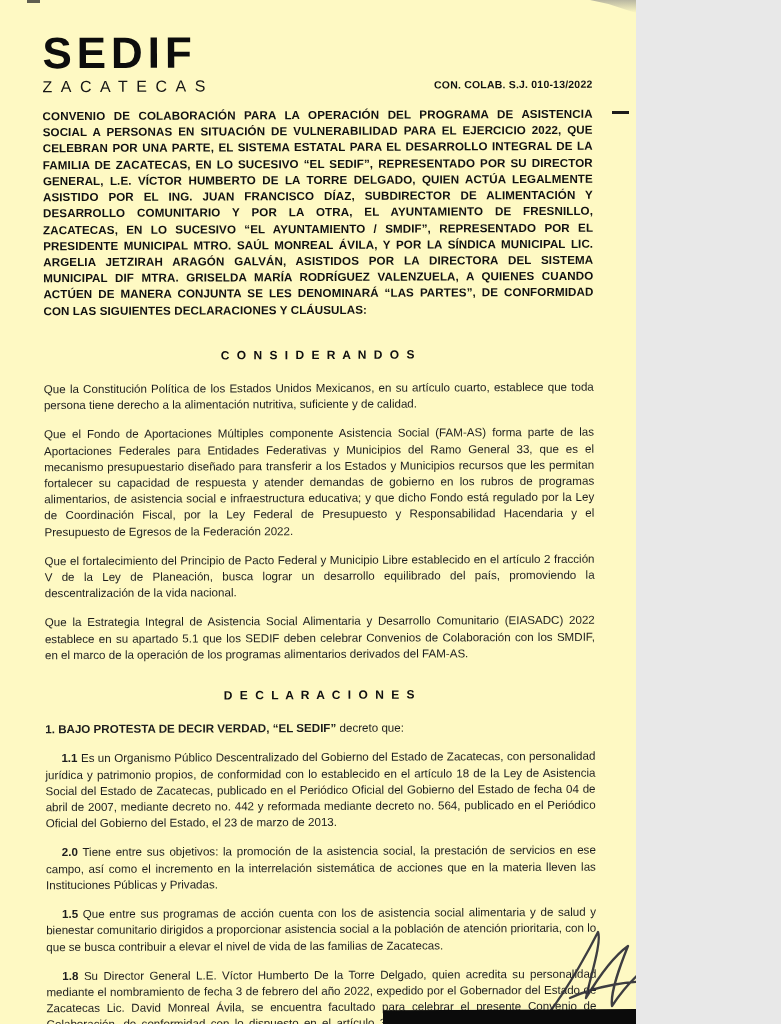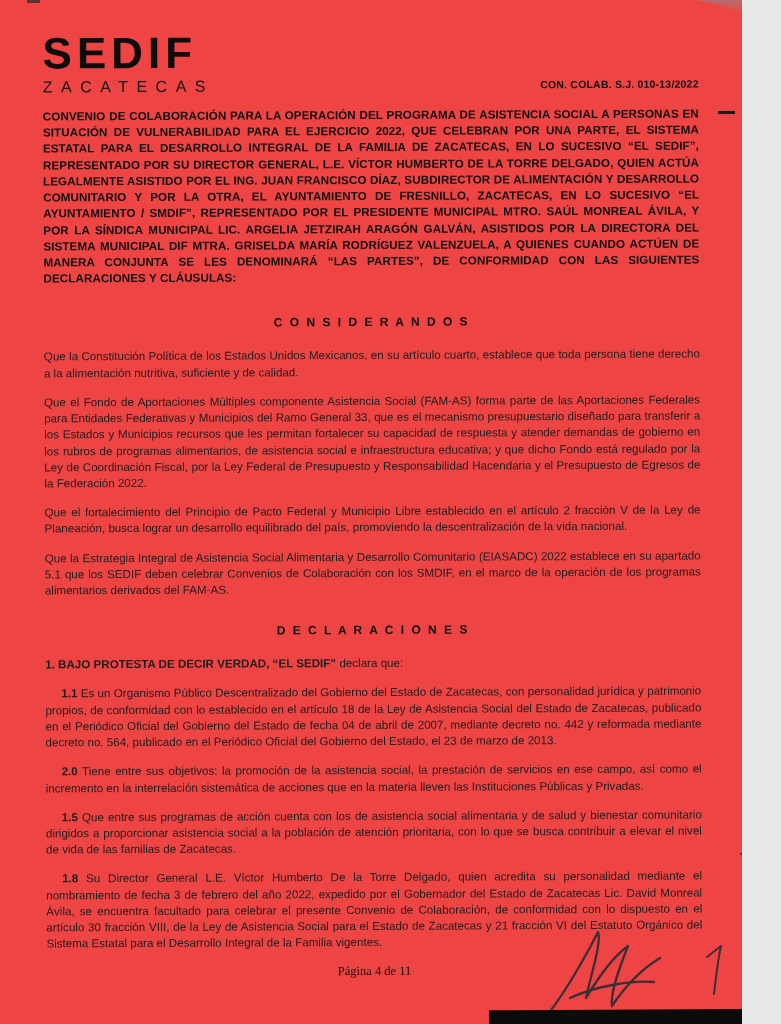--- a/index.html
+++ b/index.html
@@ -3,22 +3,22 @@
 <meta charset="utf-8">
 <style>
   html,body{margin:0;padding:0;}
   body{
     width:781px;height:1024px;
     background:#e8e8e8;
     font-family:"Liberation Sans",sans-serif;
   }
   .page{
     position:relative;
-    width:742px;height:1024px;
-    background:#ef4444;
+    width:636px;height:1024px;
+    background:#fef9c3;
     overflow:hidden;
     color:#1b1b1b;
   }
   .content{
     padding:30px 42px 0 44px;
     transform:rotate(-0.25deg);
     transform-origin:50% 40%;
   }
   
   .doc-header{
@@ -102,21 +102,21 @@
 
     <p class="body just">Que la Constitución Política de los Estados Unidos Mexicanos, en su artículo cuarto, establece que toda persona tiene derecho a la alimentación nutritiva, suficiente y de calidad.</p>
     <p class="body just">Que el Fondo de Aportaciones Múltiples componente Asistencia Social (FAM-AS) forma parte de las Aportaciones Federales para Entidades Federativas y Municipios del Ramo General 33, que es el mecanismo presupuestario diseñado para transferir a los Estados y Municipios recursos que les permitan fortalecer su capacidad de respuesta y atender demandas de gobierno en los rubros de programas alimentarios, de asistencia social e infraestructura educativa; y que dicho Fondo está regulado por la Ley de Coordinación Fiscal, por la Ley Federal de Presupuesto y Responsabilidad Hacendaria y el Presupuesto de Egresos de la Federación 2022.</p>
     <p class="body just">Que el fortalecimiento del Principio de Pacto Federal y Municipio Libre establecido en el artículo 2 fracción V de la Ley de Planeación, busca lograr un desarrollo equilibrado del país, promoviendo la descentralización de la vida nacional.</p>
     <p class="body just">Que la Estrategia Integral de Asistencia Social Alimentaria y Desarrollo Comunitario (EIASADC) 2022 establece en su apartado 5.1 que los SEDIF deben celebrar Convenios de Colaboración con los SMDIF, en el marco de la operación de los programas alimentarios derivados del FAM-AS.</p>
 
     <h2 class="section-heading decl">D E C L A R A C I O N E S</h2>
 
     <p class="body">
       <span class="lead-bold">1. BAJO PROTESTA DE DECIR VERDAD, “EL SEDIF”</span>
-      <span>declara que:</span>
+      <span>decreto que:</span>
     </p>
 
     <p class="body just">
       <span class="item-num">1.1</span>
       <span>Es un Organismo Público Descentralizado del Gobierno del Estado de Zacatecas, con personalidad jurídica y patrimonio propios, de conformidad con lo establecido en el artículo 18 de la Ley de Asistencia Social del Estado de Zacatecas, publicado en el Periódico Oficial del Gobierno del Estado de fecha 04 de abril de 2007, mediante decreto no. 442 y reformada mediante decreto no. 564, publicado en el Periódico Oficial del Gobierno del Estado, el 23 de marzo de 2013.</span>
     </p>
     <p class="body just">
       <span class="item-num">2.0</span>
       <span>Tiene entre sus objetivos: la promoción de la asistencia social, la prestación de servicios en ese campo, así como el incremento en la interrelación sistemática de acciones que en la materia lleven las Instituciones Públicas y Privadas.</span>
     </p>

